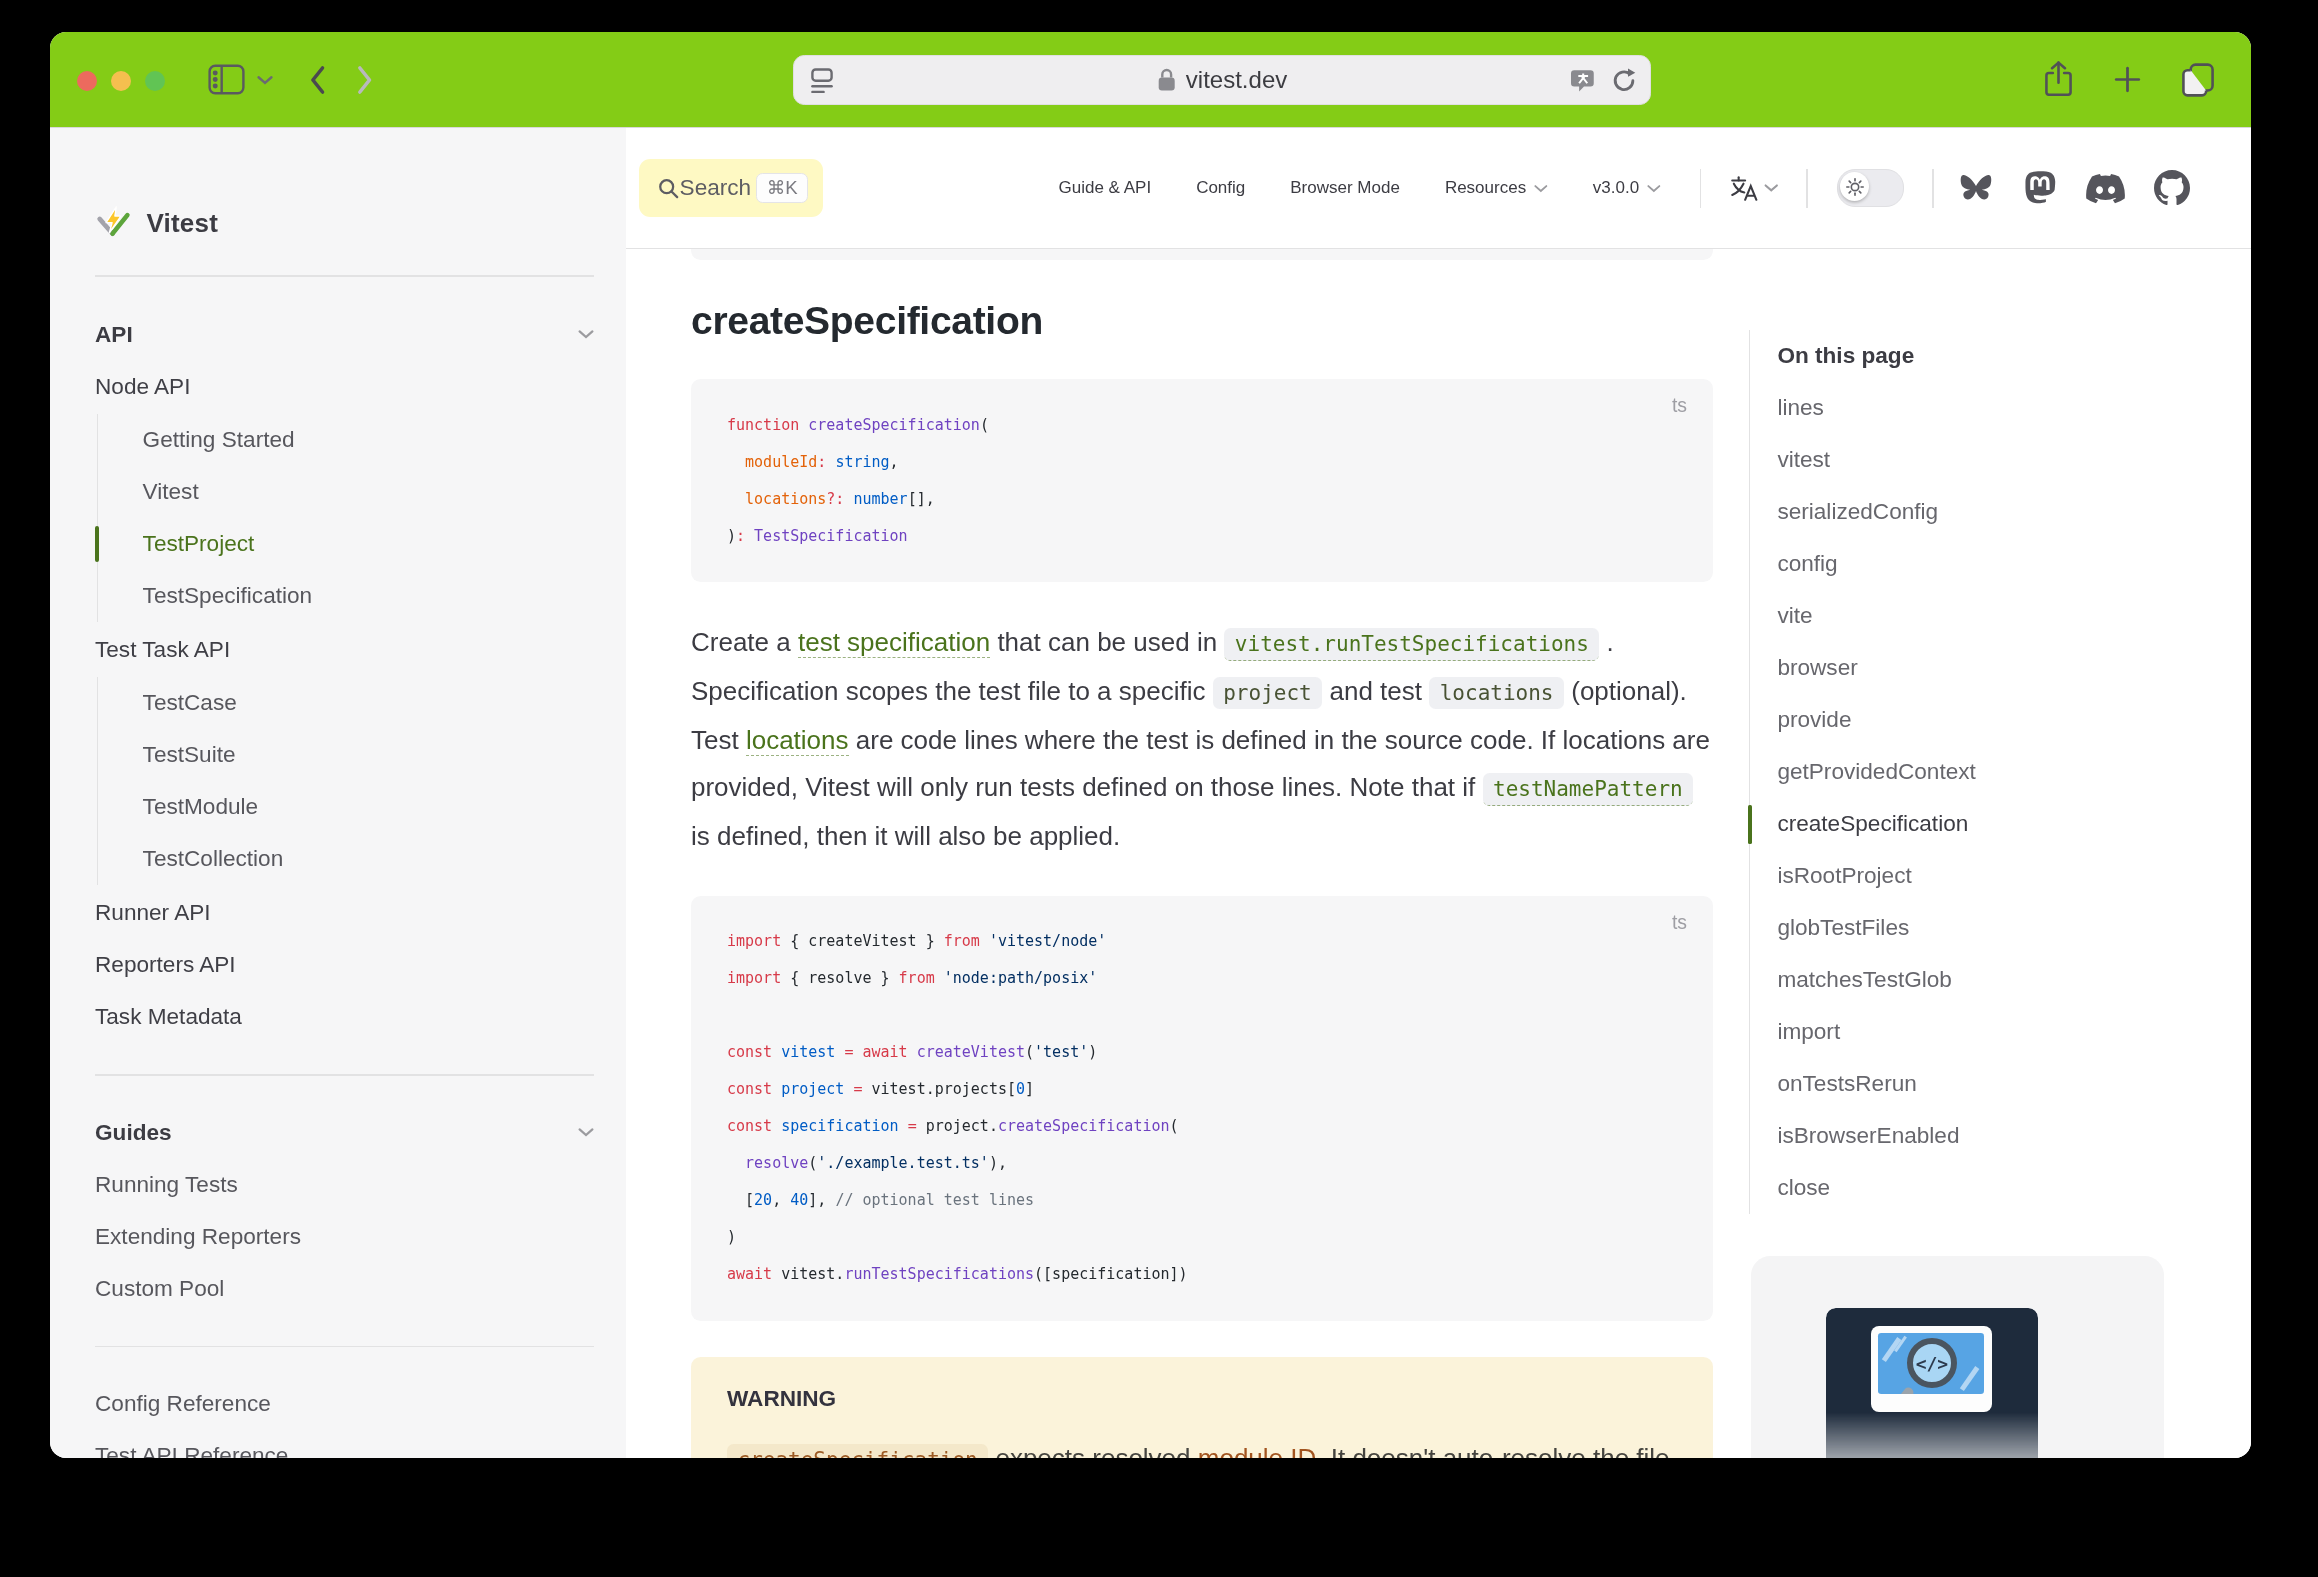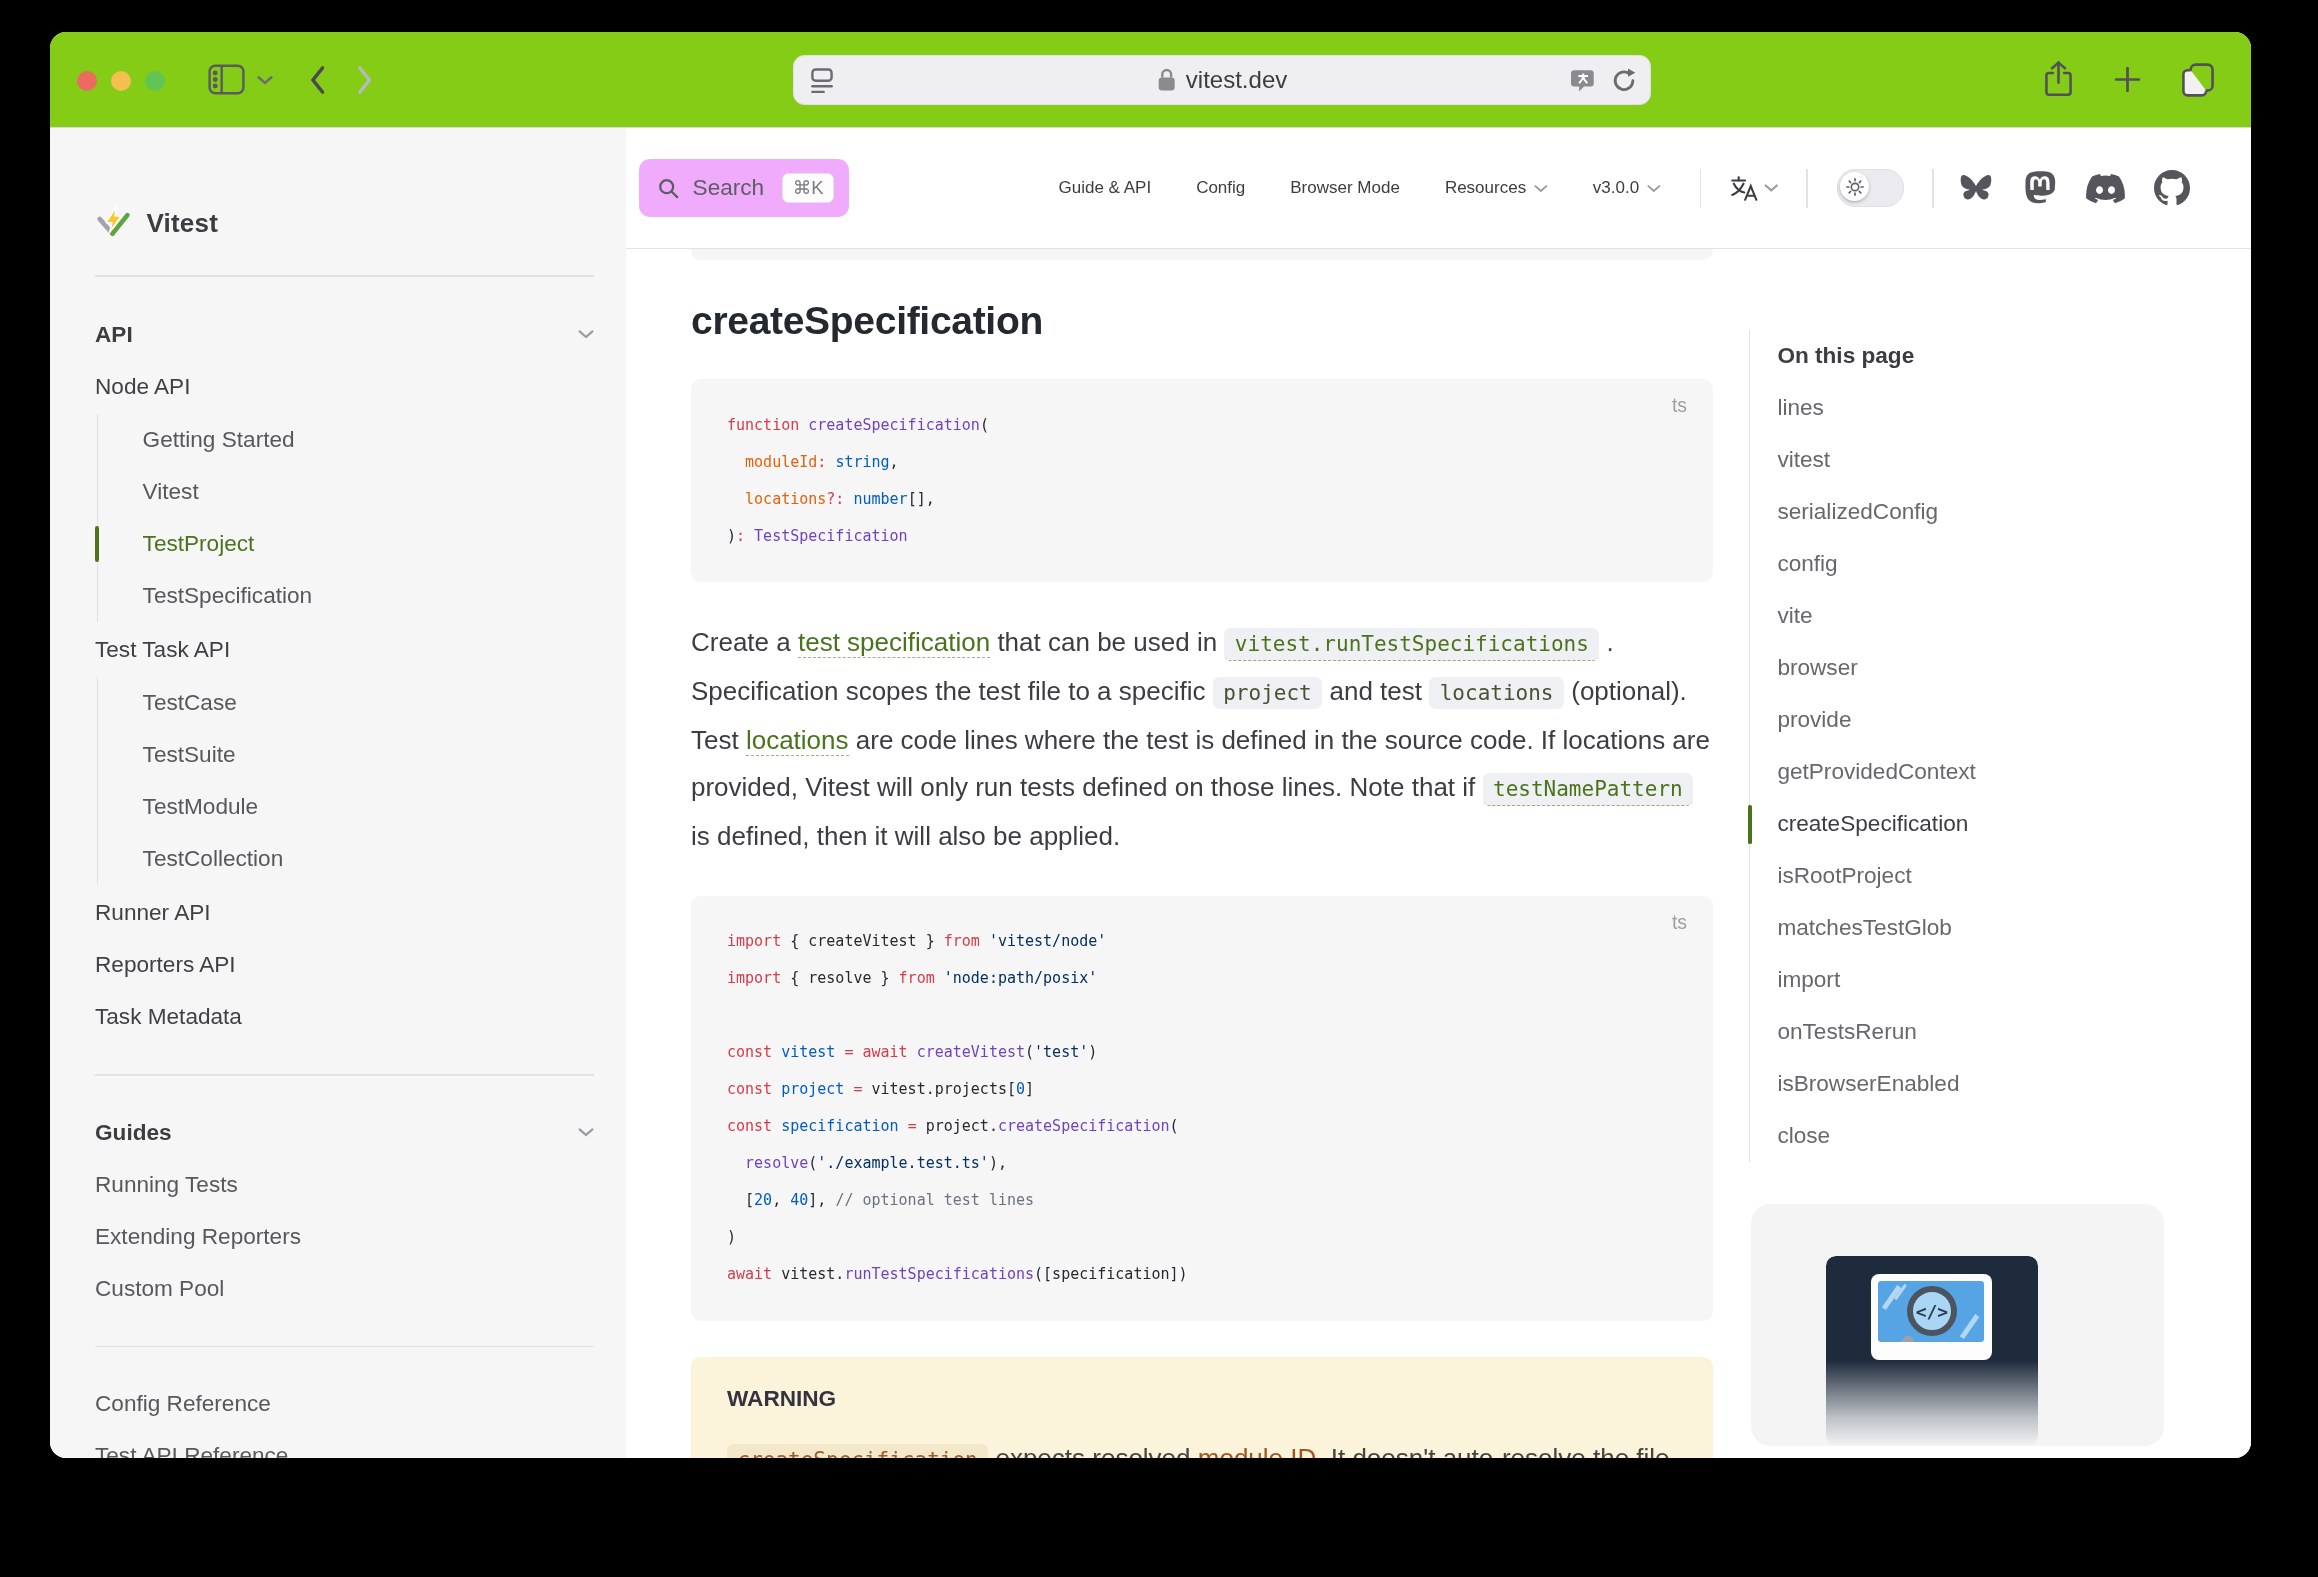--- a/index.html
+++ b/index.html
@@ -59,22 +59,22 @@
     content:"";position:absolute;left:-48px;top:8px;bottom:8px;width:4px;background:#4a731c;border-radius:2.4px;
   }
   .sb-hr{height:1.6px;background:#e2e2e3;margin:31px 0;}
   
   .page{flex:1;display:flex;flex-direction:column;background:#fff;min-width:0;}
   .navbar{
     height:121px;min-height:121px;border-bottom:1.6px solid #e2e2e3;
     display:flex;align-items:center;box-sizing:border-box;padding:0 61px 0 13px;
   }
   .search-pill{
-    display:flex;align-items:center;background:#f0abfc;border-radius:11.3px;
-    height:58px;padding:0 14.5px 0 18px;gap:13px;
+    display:flex;align-items:center;background:#fef9c3;border-radius:11.3px;
+    height:58px;padding:0 14.5px 0 18px;
   }
   .search-label{font-size:22.6px;color:#5d5d63;}
   .kbd{
     font-size:18.6px;color:#7a7a80;background:#fdfdfd;border:1.6px solid #e4e4e7;
     border-radius:6.5px;padding:3.2px 9.7px;margin-left:4.8px;
   }
   .nav-links{display:flex;align-items:center;gap:45px;margin-left:auto;}
   .nav-link{display:flex;align-items:center;gap:8px;font-size:17px;font-weight:500;color:#3c3c43;}
   .nav-sep{width:1.6px;height:39px;background:#e2e2e3;margin:0 4.8px;}
   .toggle{
@@ -455,20 +455,21 @@
                 <li class="">lines</li>
                 <li class="">vitest</li>
                 <li class="">serializedConfig</li>
                 <li class="">config</li>
                 <li class="">vite</li>
                 <li class="">browser</li>
                 <li class="">provide</li>
                 <li class="">getProvidedContext</li>
                 <li class="active">createSpecification</li>
                 <li class="">isRootProject</li>
+                <li class="">globTestFiles</li>
                 <li class="">matchesTestGlob</li>
                 <li class="">import</li>
                 <li class="">onTestsRerun</li>
                 <li class="">isBrowserEnabled</li>
                 <li class="">close</li>
               </ul>
           </div>
           <div class="ad-card">
             <div class="ad-img">
               <div class="monitor">

